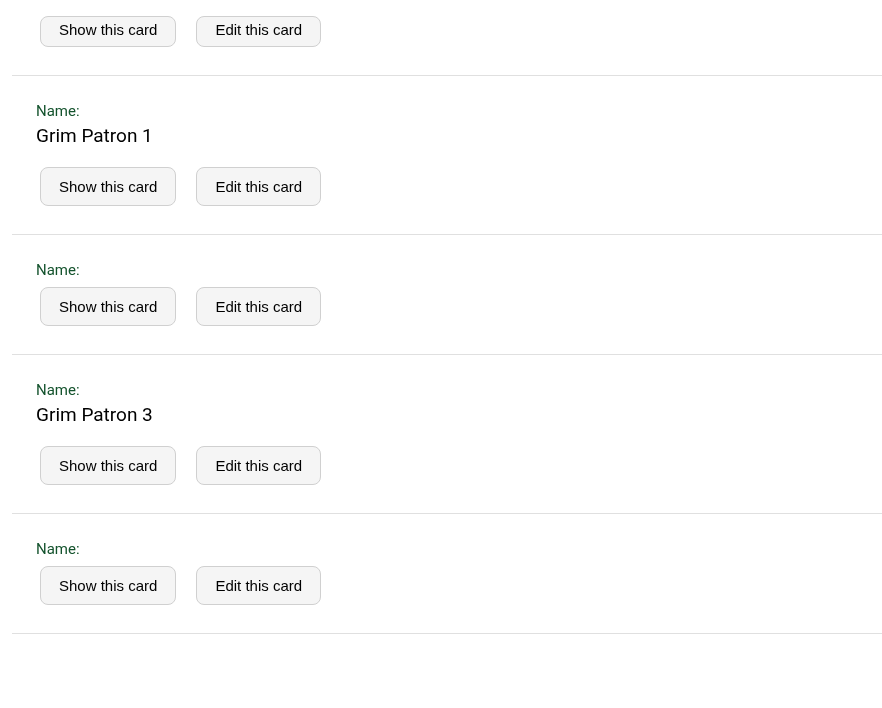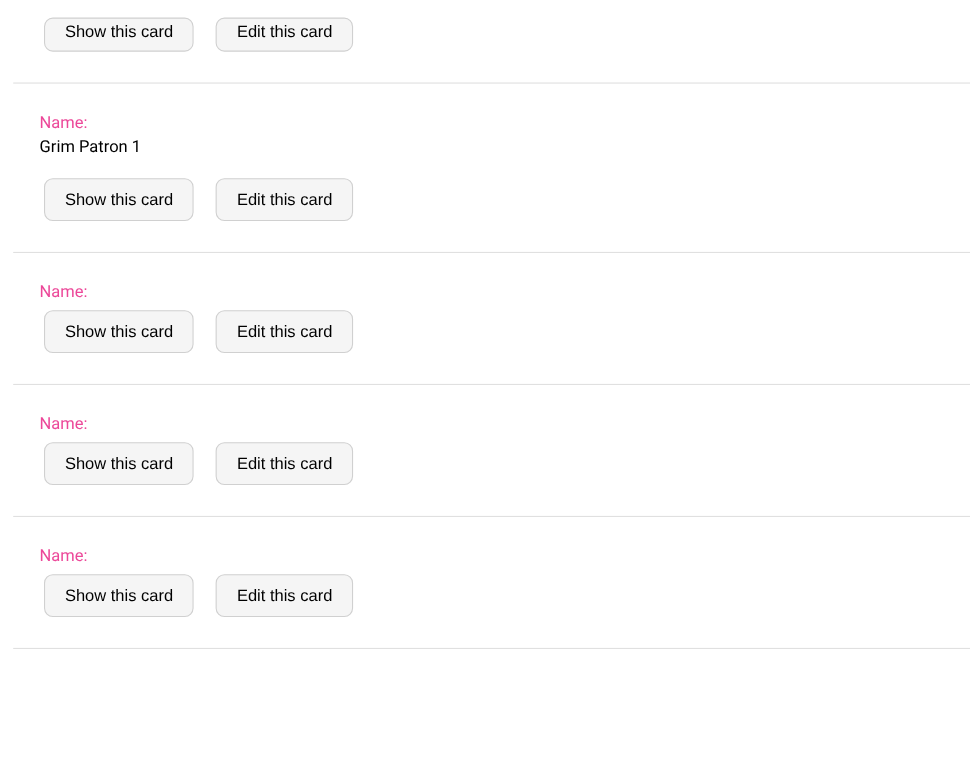--- a/index.html
+++ b/index.html
@@ -22,26 +22,26 @@
     }
 
     .card-item:first-child {
       border-top: 1px solid #e0e0e0;
       padding-top: 10px;
     }
 
     .card-label {
       font-size: 15px;
       font-weight: 400;
-      color: #ec4899;
+      color: #14532d;
       margin-bottom: 2px;
     }
 
     .card-name {
-      font-size: 15px;
+      font-size: 19px;
       font-weight: 400;
       color: #000;
       margin-bottom: 16px;
     }
 
     .card-buttons {
       display: flex;
       flex-direction: row;
       gap: 12px;
     }
@@ -102,20 +102,21 @@
 <div class="card-item">
   <div class="card-label">Name:</div>
   <div class="card-buttons">
     <button class="btn">Show this card</button>
     <button class="btn">Edit this card</button>
   </div>
 </div>
 
 <div class="card-item">
   <div class="card-label">Name:</div>
+  <div class="card-name">Grim Patron 3</div>
   <div class="card-buttons">
     <button class="btn">Show this card</button>
     <button class="btn">Edit this card</button>
   </div>
 </div>
 
 <div class="card-item">
   <div class="card-label">Name:</div>
   <div class="card-buttons">
     <button class="btn">Show this card</button>

